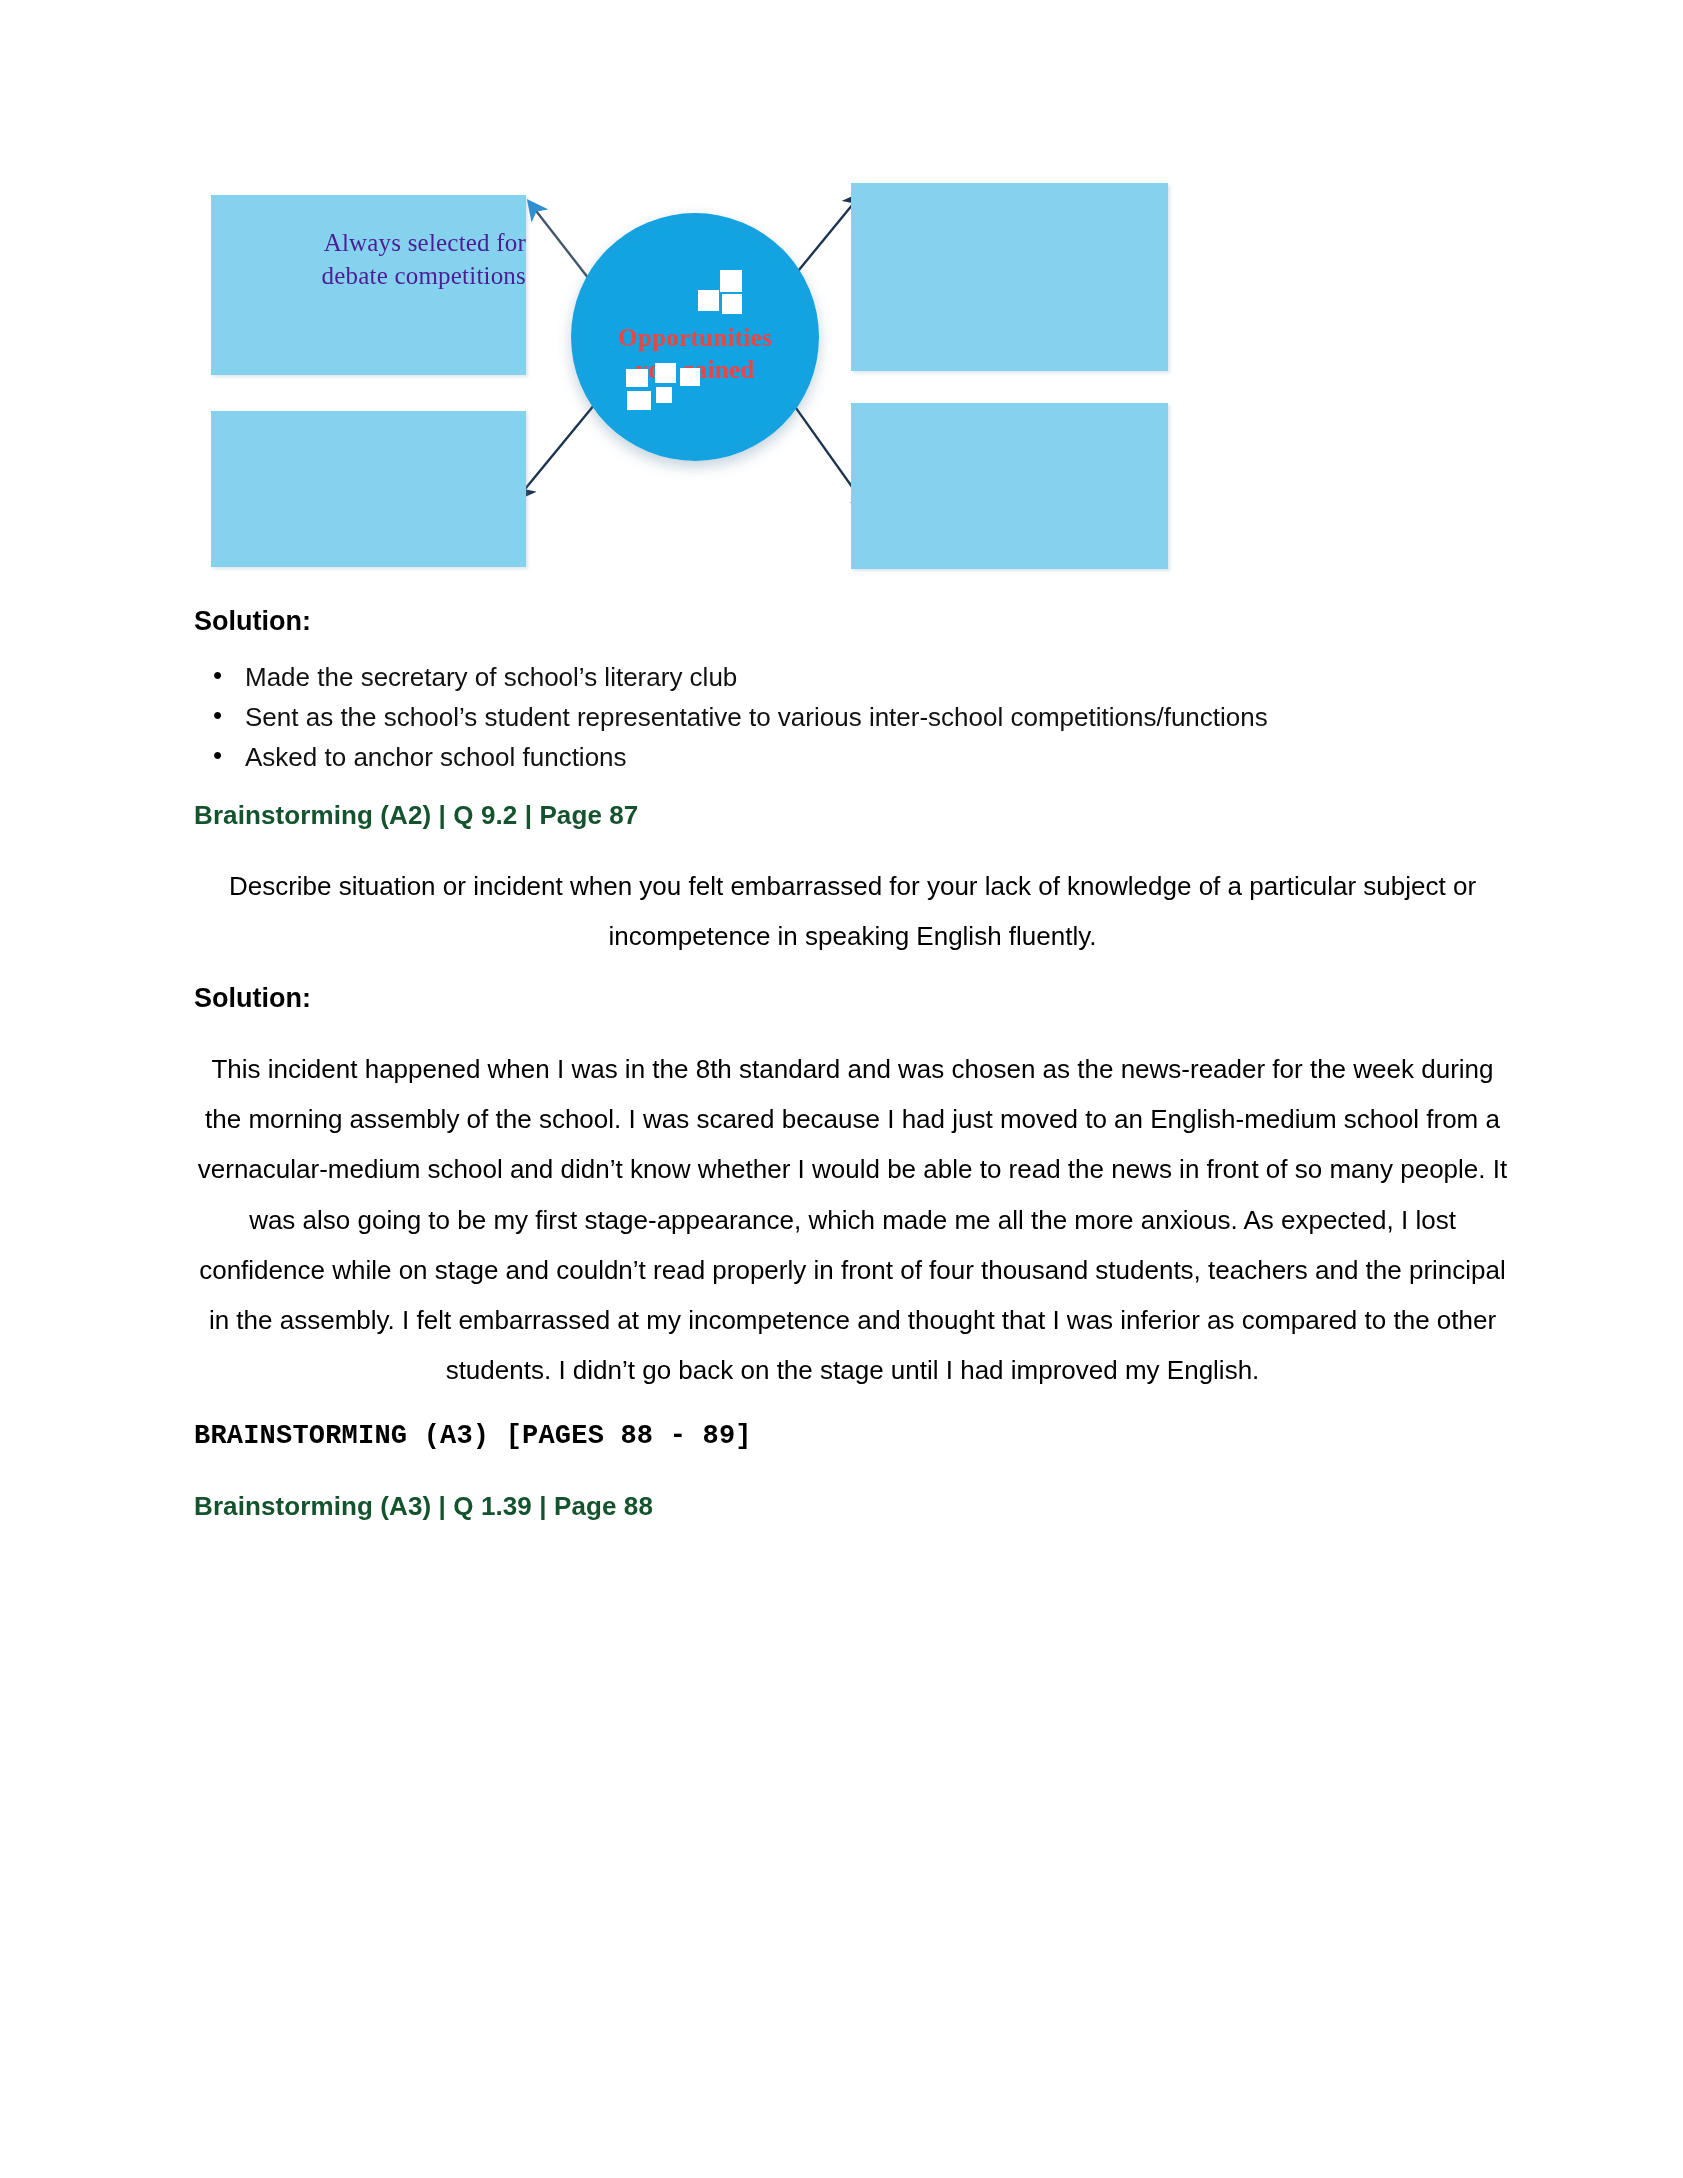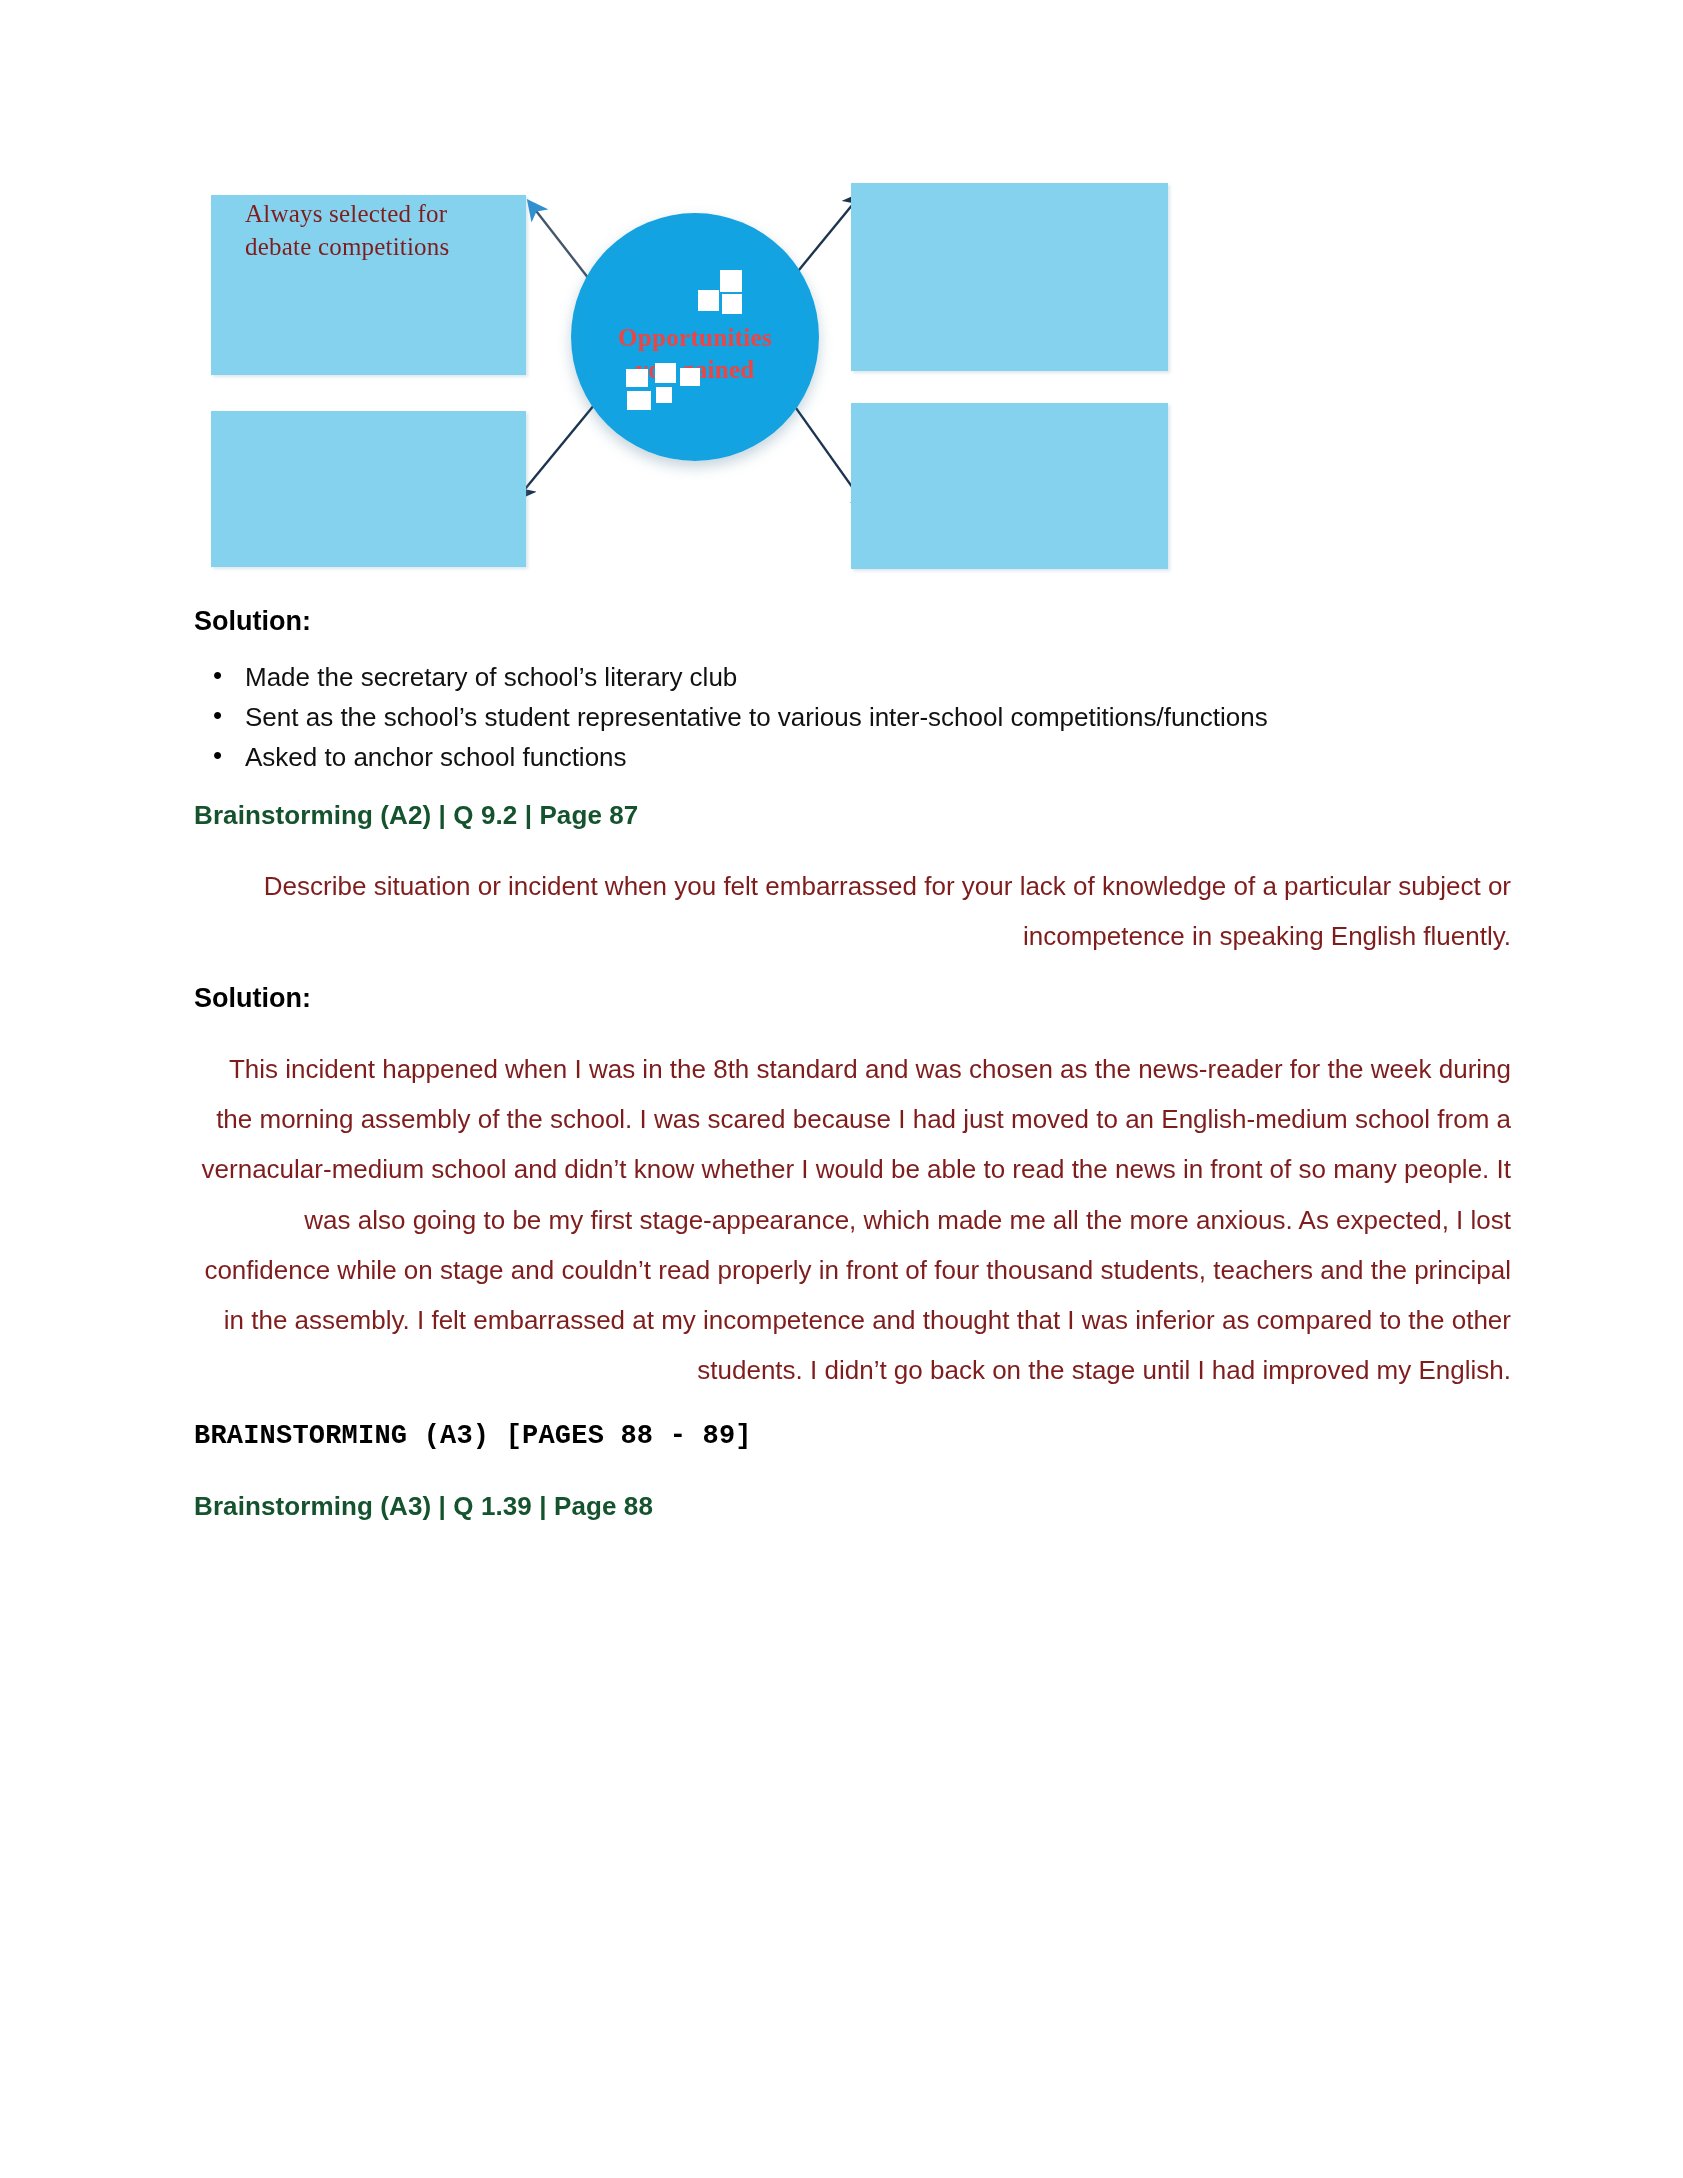--- a/index.html
+++ b/index.html
@@ -58,23 +58,24 @@
   .dg-box-br {
     left: 648px;
     top: 220px;
     width: 317px;
     height: 166px;
   }
   .dg-box-label {
     font-family: "Liberation Serif", serif;
     font-size: 25px;
     line-height: 1.30;
-    color: #7f1d1d;
-    padding: 3px 0 0 34px;
+    color: #4c1d95;
+    padding: 32px 0 0 34px;
     letter-spacing: 0.2px;
+    text-align: right;
   }
 
   .dg-circle-wrap {
     position: absolute;
     left: 368px;
     top: 30px;
     width: 248px;
     height: 248px;
   }
   .dg-circle-outer {
@@ -157,23 +158,23 @@
     font-size: 26px;
     font-weight: bold;
     color: #14532d;
     margin: 24px 0 0 0;
     letter-spacing: 0.1px;
   }
 
   .para {
     font-size: 26px;
     line-height: 1.93;
-    color: #7f1d1d;
+    color: #000000;
     margin: 30px 0 0 0;
-    text-align: right;
+    text-align: center;
   }
 
   .h-bold-line {
     font-size: 27px;
     font-weight: bold;
     color: #000;
     margin: 22px 0 0 0;
   }
   .h-caps {
     font-size: 27px;

